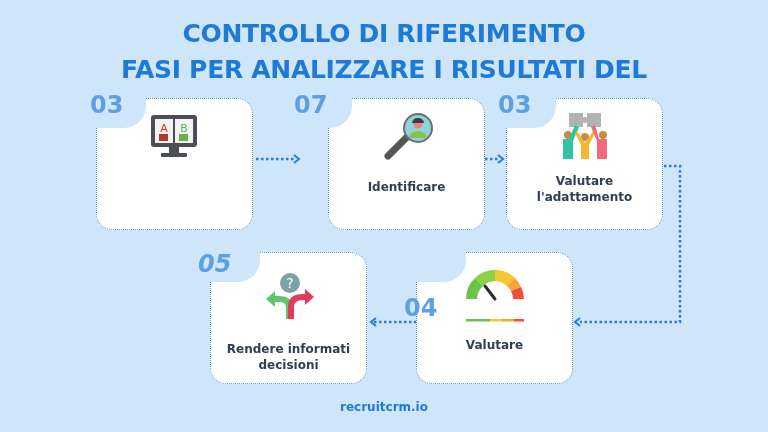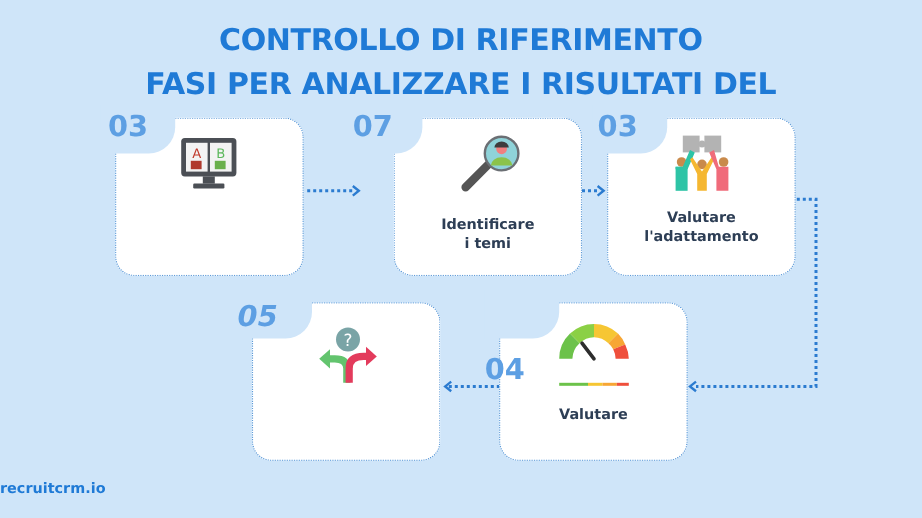--- a/index.html
+++ b/index.html
@@ -20,21 +20,21 @@
   .num {
     position: absolute; color: #5d9fe3; font-weight: bold; font-size: 24px; line-height: 24px;
   }
   .card-label {
     position: absolute; left: 0; width: 100%; text-align: center;
     color: #2d3e55; font-weight: bold; font-size: 12px; line-height: 16px;
   }
   .icon { position: absolute; }
   .connector { position: absolute; }
   .footer {
-    position: absolute; left: 0; top: 400px; width: 768px; 
+    position: absolute; left: 0; top: 400px; width: 768px; text-align: center;
     color: #1f7ad6; font-weight: bold; font-size: 12px;
   }
 </style>
 </head>
 <body>
 
 <div class="title">
   <div>CONTROLLO DI RIFERIMENTO</div>
   <div>FASI PER ANALIZZARE I RISULTATI DEL</div>
 </div>
@@ -75,21 +75,20 @@
 <div class="card" style="left:300px;top:98px;margin-left:28px;">
   <svg class="icon" style="left:52px;top:12px;" width="54" height="54" viewBox="0 0 54 54">
     <line x1="26" y1="26" x2="7" y2="45" stroke="#555" stroke-width="7" stroke-linecap="round"></line>
     <circle cx="37" cy="17" r="14" fill="#8fd3d9" stroke="#6b6f74" stroke-width="2"></circle>
     <circle cx="37" cy="13" r="4.5" fill="#f08080"></circle>
     <path d="M31 12 a6 5 0 0 1 12 0 z" fill="#3d3d3d"></path>
     <path d="M28 27 a9 7 0 0 1 18 0 z" fill="#8bc34a"></path>
   </svg>
   <div class="card-label" style="top:80px;">
     <div>Identificare</div>
-    <div>i temi</div>
   </div>
 </div>
 <div class="num-tab" style="left:290px;top:88px;"></div>
 <div class="num" style="left:294px;top:93px;">07</div>
 
 <div class="card" style="left:506px;top:98px;">
   <svg class="icon" style="left:52px;top:12px;" width="52" height="50" viewBox="0 0 52 50">
     <rect x="10" y="2" width="14" height="14" fill="#b3b3b3"></rect>
     <rect x="28" y="2" width="14" height="14" fill="#b3b3b3"></rect>
     <circle cx="26" cy="9" r="3" fill="#b3b3b3"></circle>
@@ -131,17 +130,21 @@
 
 <div class="card" style="left:210px;top:252px;">
   <svg class="icon" style="left:52px;top:18px;" width="54" height="56" viewBox="0 0 54 56">
     <circle cx="27" cy="12" r="10" fill="#7aa4a6"></circle>
     <text x="27" y="17" text-anchor="middle" font-family="DejaVu Sans, sans-serif" font-size="14" fill="#ffffff">?</text>
     <path d="M26 48 L26 36 Q26 28 16 28 L10 28" fill="none" stroke="#63c46e" stroke-width="6"></path>
     <polygon points="3,28 12,20 12,36" fill="#63c46e"></polygon>
     <path d="M28 48 L28 36 Q28 26 40 26 L44 26" fill="none" stroke="#e33b5c" stroke-width="6"></path>
     <polygon points="51,26 42,18 42,34" fill="#e33b5c"></polygon>
   </svg>
+  <div class="card-label" style="top:88px;">
+    <div>Rendere informati</div>
+    <div>decisioni</div>
+  </div>
 </div>
 <div class="num-tab" style="left:198px;top:242px;"></div>
 <div class="num" style="left:198px;top:252px;font-style:italic;">05</div>
 
 <div class="footer">recruitcrm.io</div>
 
 </body></html>

